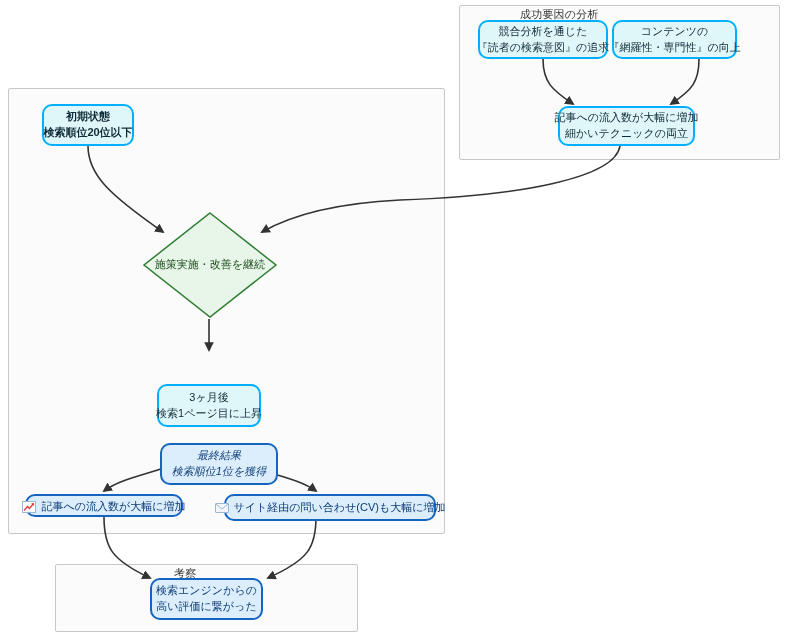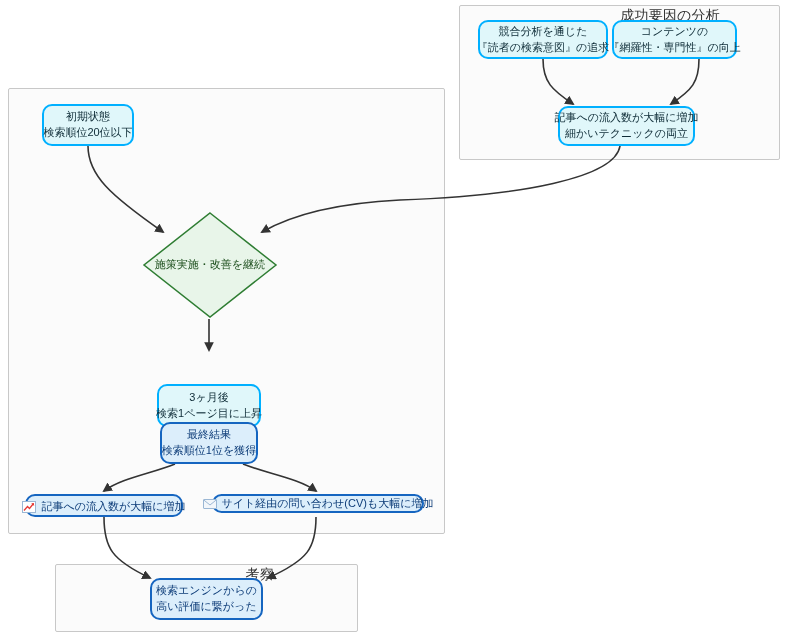--- a/index.html
+++ b/index.html
@@ -27,23 +27,23 @@
   }
   .cluster {
     position: absolute;
     box-sizing: border-box;
     border: 1px solid #c8c8c8;
     background: #fbfbfb;
     border-radius: 2px;
   }
   .cluster-title {
     position: absolute;
-    font-size: 14px;
+    font-size: 11px;
     color: #333333;
-    text-align: right;
+    text-align: left;
     white-space: nowrap;
     letter-spacing: 0.2px;
   }
   .node {
     position: absolute;
     box-sizing: border-box;
     display: flex;
     flex-direction: column;
     align-items: center;
     justify-content: center;
@@ -136,56 +136,56 @@
       <path d="M 543,59 C 543,82 552,90 573,104"></path>
 
       <path d="M 699,59 C 699,82 692,90 671,104"></path>
 
       <path d="M 104,517 C 104,548 112,560 150,578"></path>
 
       <path d="M 316,517 C 316,548 308,560 268,578"></path>
     </g>
   </svg>
 
-  <div class="node n-cyan" style="left:42px; top:104px; width:92px; height:42px;">
+  <div class="node n-cyan" style="left:42px; top:104px; width:92px; height:42px;font-weight:bold;">
     <span class="ln">初期状態</span>
     <span class="ln">検索順位20位以下</span>
   </div>
 
   <div class="node n-diamond" style="left:142px; top:211px; width:136px; height:108px;text-align:center;">
     <svg class="diamond-shape" viewBox="0 0 136 108" xmlns="http://www.w3.org/2000/svg" preserveAspectRatio="none">
       <polygon points="68,2 134,54 68,106 2,54" fill="#e8f5e9" stroke="#2e7d32" stroke-width="1.5"></polygon>
     </svg>
     <span class="diamond-label">施策実施・改善を継続</span>
   </div>
 
   <div class="node n-cyan" style="left:157px; top:352px; width:104px; height:43px;margin-top:32px;">
     <span class="ln">3ヶ月後</span>
     <span class="ln">検索1ページ目に上昇</span>
   </div>
 
-  <div class="node n-blue" style="left:160px; top:422px; width:98px; height:42px;">
+  <div class="node n-blue" style="left:160px; top:443px; width:118px; height:42px;font-style:italic;">
     <span class="ln">最終結果</span>
     <span class="ln">検索順位1位を獲得</span>
   </div>
 
   <div class="node n-blue" style="left:25px; top:494px; width:158px; height:23px;justify-content:flex-end;">
     <span class="node-row">
       <span class="emoji-icon">
         <svg viewBox="0 0 14 12" xmlns="http://www.w3.org/2000/svg" width="14" height="12">
           <rect x="0.5" y="0.5" width="13" height="11" fill="#ffffff" stroke="#9bb7d4" stroke-width="1"></rect>
           <polyline points="2,9.5 5.5,5.5 7.5,7.5 11.5,2.5" fill="none" stroke="#e53935" stroke-width="1.3"></polyline>
           <polygon points="11.8,2 12.2,5 9.2,2.6" fill="#e53935"></polygon>
         </svg>
       </span>
       <span class="ln">記事への流入数が大幅に増加</span>
     </span>
   </div>
 
-  <div class="node n-blue" style="left:212px; top:494px; width:212px; height:19px;">
+  <div class="node n-blue" style="left:224px; top:494px; width:212px; height:27px;">
     <span class="node-row">
       <span class="emoji-icon">
         <svg viewBox="0 0 14 12" xmlns="http://www.w3.org/2000/svg" width="14" height="12">
           <rect x="0.5" y="1.5" width="13" height="9" rx="0.5" fill="#f2f6fa" stroke="#9bb7d4" stroke-width="1"></rect>
           <polyline points="0.8,2 7,7 13.2,2" fill="none" stroke="#9bb7d4" stroke-width="1"></polyline>
         </svg>
       </span>
       <span class="ln">サイト経由の問い合わせ(CV)も大幅に増加</span>
     </span>
   </div>

